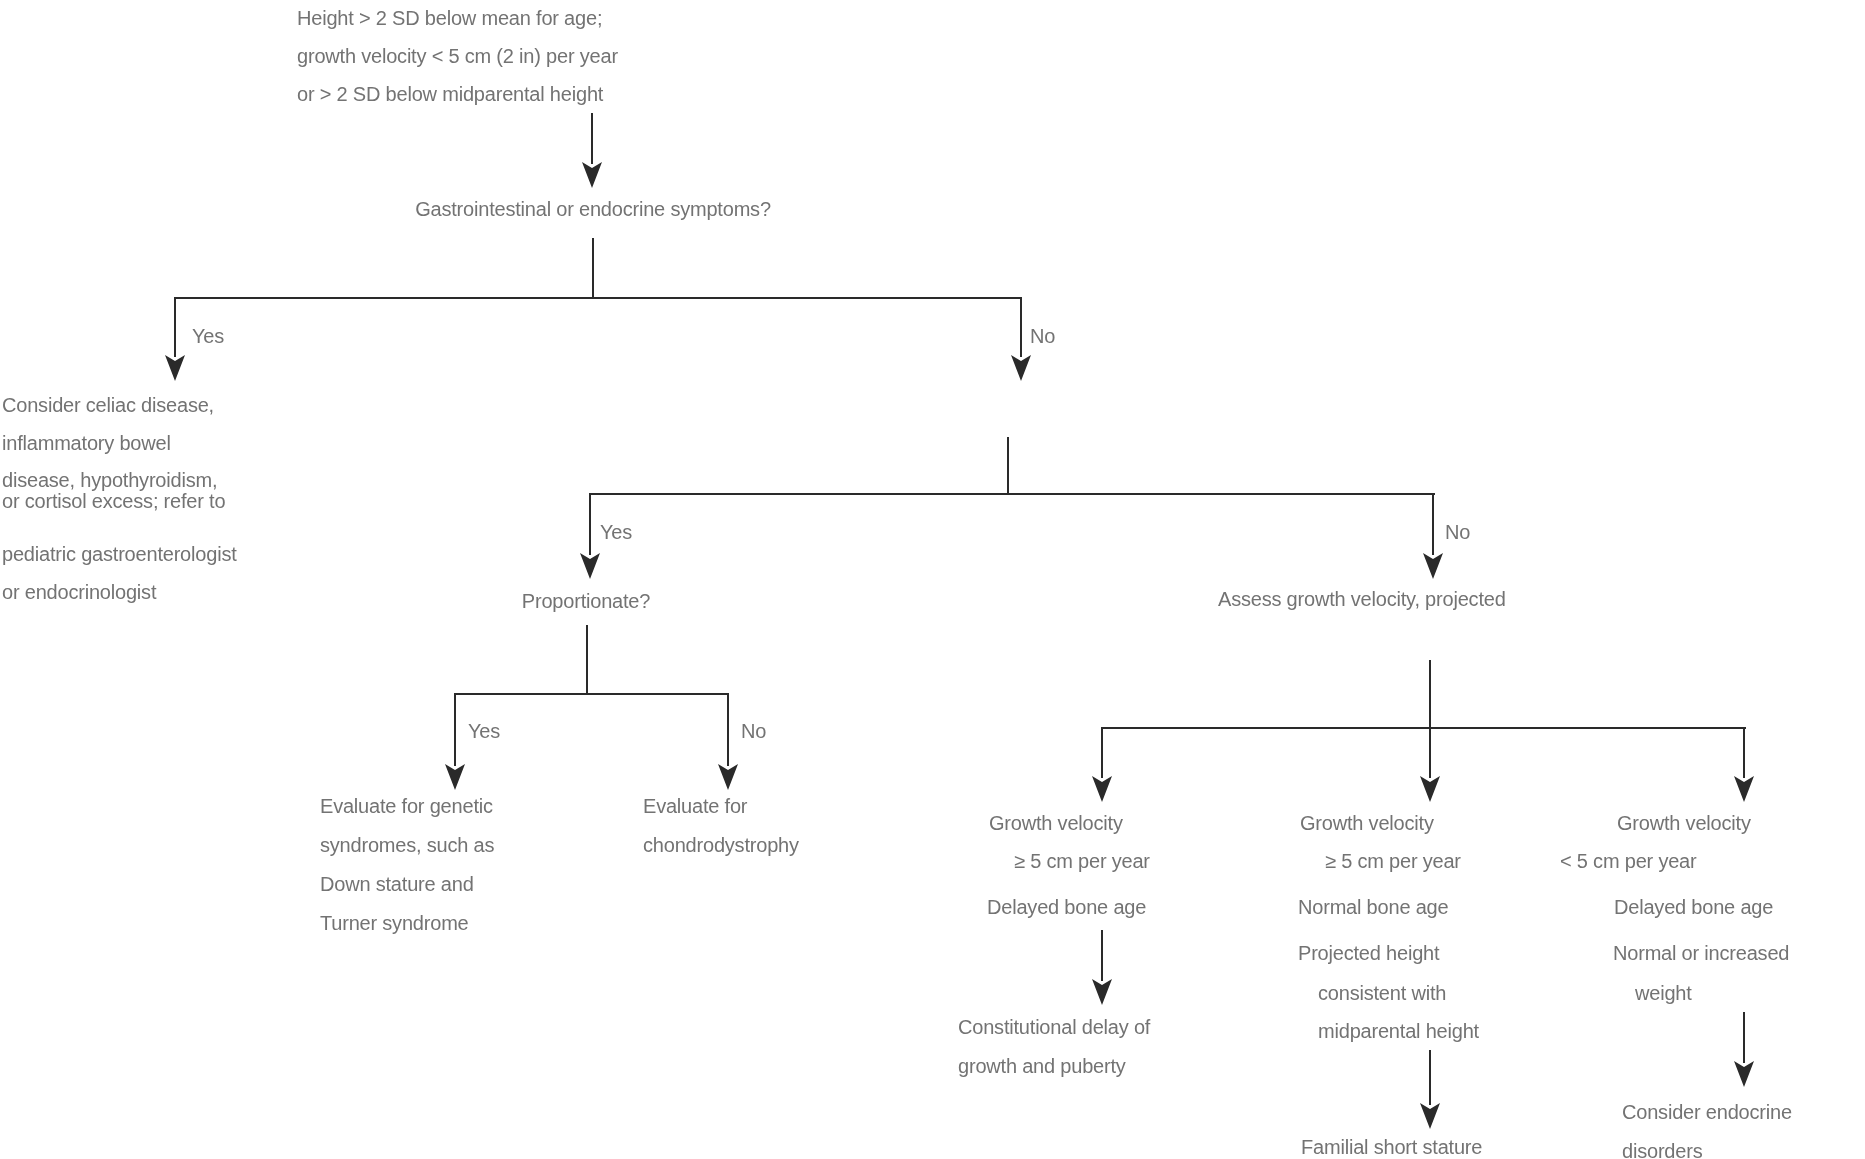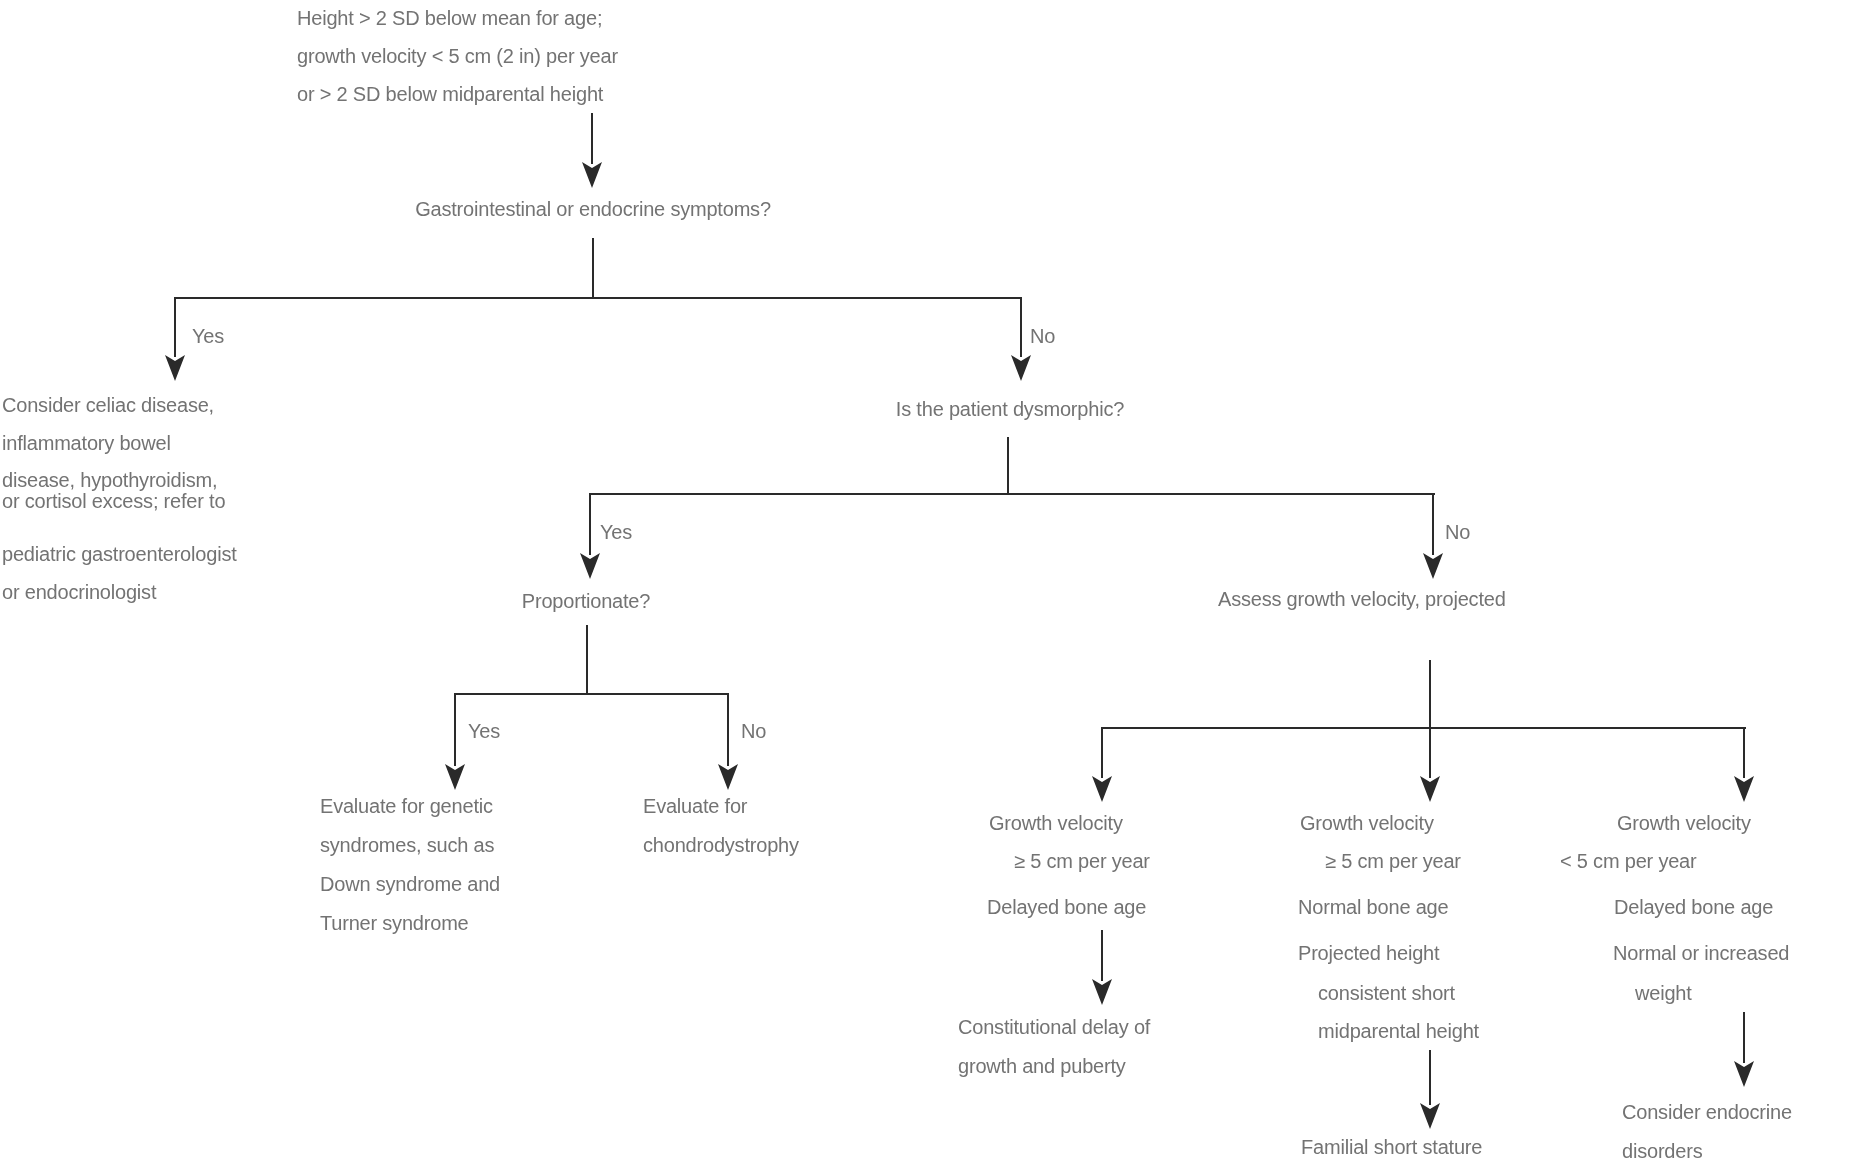--- a/index.html
+++ b/index.html
@@ -62,21 +62,20 @@
   <div class="t" style="left:2px;top:581px;text-align:center;">or endocrinologist</div>
 
   <div class="ln" style="left:1020px;top:297px;width:2px;height:60px;"></div>
   <div class="ah" style="left:1010px;top:355px;">
     <svg viewBox="0 0 22 26">
         <polygon points="11,26 1,0 11,6 21,0" fill="currentColor"></polygon>
       </svg>
   </div>
   <div class="t" style="left:1030px;top:325px;">No</div>
 
-  <div class="t tc" style="left:760px;top:398px;width:500px;">Is the patient dysmorphic?</div>
 
   <div class="ln" style="left:1007px;top:437px;width:2px;height:57px;"></div>
   <div class="ln" style="left:589px;top:493px;width:846px;height:2px;"></div>
 
   <div class="ln" style="left:589px;top:493px;width:2px;height:62px;"></div>
   <div class="ah" style="left:579px;top:553px;">
     <svg viewBox="0 0 22 26">
         <polygon points="11,26 1,0 11,6 21,0" fill="currentColor"></polygon>
       </svg>
   </div>
@@ -98,21 +97,21 @@
   <div class="ln" style="left:454px;top:693px;width:2px;height:73px;"></div>
   <div class="ah" style="left:444px;top:764px;">
     <svg viewBox="0 0 22 26">
         <polygon points="11,26 1,0 11,6 21,0" fill="currentColor"></polygon>
       </svg>
   </div>
   <div class="t" style="left:468px;top:720px;">Yes</div>
 
   <div class="t" style="left:320px;top:795px;">Evaluate for genetic</div>
   <div class="t" style="left:320px;top:834px;">syndromes, such as</div>
-  <div class="t" style="left:320px;top:873px;">Down syndrome and</div>
+  <div class="t" style="left:320px;top:873px;">Down stature and</div>
   <div class="t" style="left:320px;top:912px;">Turner syndrome</div>
 
   <div class="ln" style="left:727px;top:693px;width:2px;height:73px;"></div>
   <div class="ah" style="left:717px;top:764px;">
     <svg viewBox="0 0 22 26">
         <polygon points="11,26 1,0 11,6 21,0" fill="currentColor"></polygon>
       </svg>
   </div>
   <div class="t" style="left:741px;top:720px;">No</div>
 
@@ -155,21 +154,21 @@
         <polygon points="11,26 1,0 11,6 21,0" fill="currentColor"></polygon>
       </svg>
   </div>
   <div class="t" style="left:958px;top:1016px;">Constitutional delay of</div>
   <div class="t" style="left:958px;top:1055px;">growth and puberty</div>
 
   <div class="t" style="left:1300px;top:812px;">Growth velocity</div>
   <div class="t" style="left:1325px;top:850px;">≥ 5 cm per year</div>
   <div class="t" style="left:1298px;top:896px;">Normal bone age</div>
   <div class="t" style="left:1298px;top:942px;">Projected height</div>
-  <div class="t" style="left:1318px;top:982px;">consistent short</div>
+  <div class="t" style="left:1318px;top:982px;">consistent with</div>
   <div class="t" style="left:1318px;top:1020px;">midparental height</div>
 
   <div class="ln" style="left:1429px;top:1050px;width:2px;height:55px;"></div>
   <div class="ah" style="left:1419px;top:1103px;">
     <svg viewBox="0 0 22 26">
         <polygon points="11,26 1,0 11,6 21,0" fill="currentColor"></polygon>
       </svg>
   </div>
   <div class="t" style="left:1301px;top:1136px;">Familial short stature</div>
 

